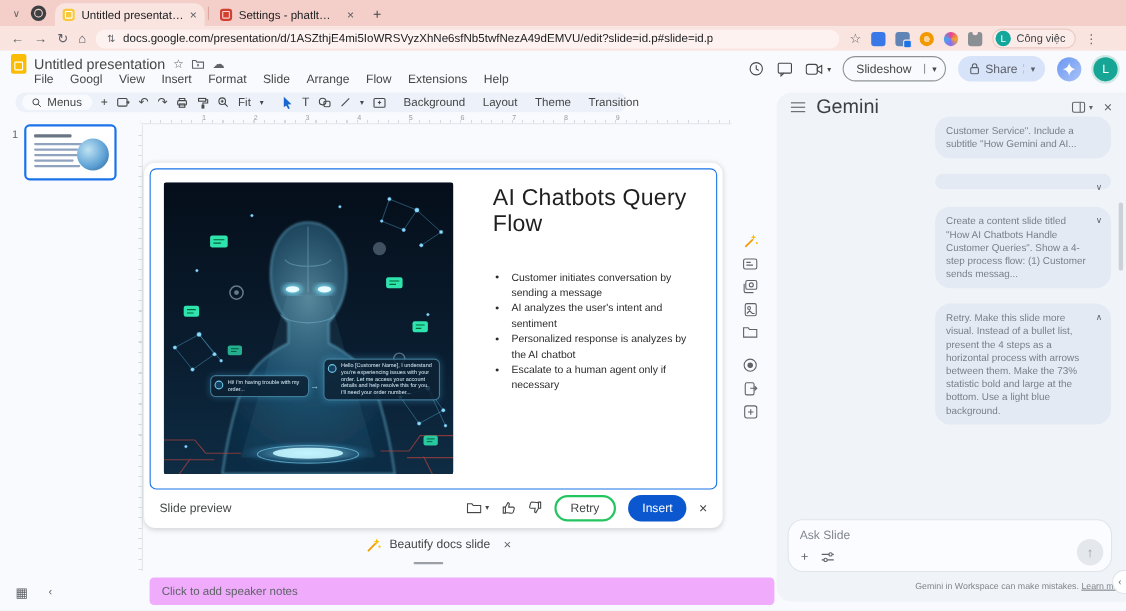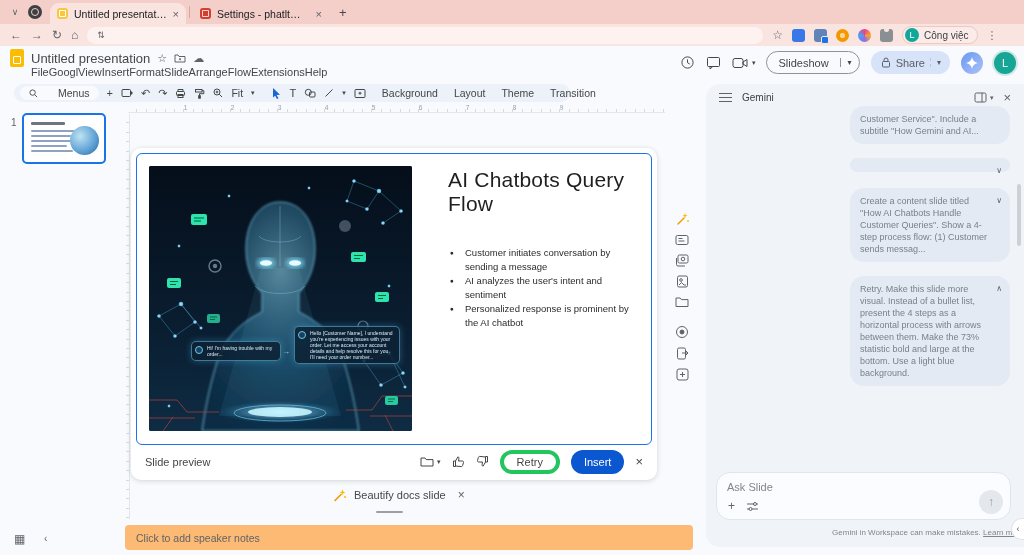--- a/index.html
+++ b/index.html
@@ -38,34 +38,34 @@
   .chip-av{width:14px;height:14px;border-radius:50%;background:#12a79a;color:#fff;font-size:9px;display:flex;align-items:center;justify-content:center}
   .chip-name{font-size:10px;color:#3c4043;white-space:nowrap}
   .dots{color:#5f6368;font-size:11px;letter-spacing:0}
 
   
   .hdr{position:absolute;left:10px;top:49px;display:flex;align-items:center;gap:7px}
   .slides-logo{width:14px;height:18px;background:#fbbc04;border-radius:2px;position:relative}
   .slides-logo::after{content:"";position:absolute;left:3px;top:7px;right:3px;height:6px;border:1.5px solid #fff;border-radius:1px}
   .doc-title{font-size:13px;color:#474747}
   .hdr-ic{color:#5f6368;font-size:11px}
-  .menubar{position:absolute;left:31px;top:66px;display:flex;gap:0;font-size:11px;color:#444746}
+  .menubar{position:absolute;left:31px;top:66px;display:flex;gap:15px;font-size:11px;color:#444746}
   .hdr-right{position:absolute;right:8px;top:51px;display:flex;align-items:center;gap:11px}
   .hico{color:#444746;display:flex;align-items:center}
   .btn-slideshow{height:23px;border:1px solid #8f9398;border-radius:12px;display:flex;align-items:center;overflow:hidden;color:#444746;font-size:11px}
   .btn-slideshow .lbl{padding:0 11px}
   .btn-slideshow .car{padding:0 7px;border-left:1px solid #8f9398;font-size:8px}
   .btn-share{height:23px;border-radius:12px;background:#d7e3f8;display:flex;align-items:center;gap:5px;padding:0 6px 0 10px;color:#5b6068;font-size:11px}
   .btn-share .car{font-size:8px;padding:0 3px 0 6px;border-left:1px dashed #b7c4dd}
   .gem-btn{width:22px;height:22px;border-radius:50%;background:linear-gradient(135deg,#6b97f2,#a9c3f7);display:flex;align-items:center;justify-content:center}
   .avatar{width:22px;height:22px;border-radius:50%;background:#17a596;color:#fff;font-size:11px;display:flex;align-items:center;justify-content:center;box-shadow:0 0 0 2px #cfe8e4}
 
   
   .toolbar{position:absolute;left:14px;top:84px;width:556px;height:18px;background:#edf2fa;border-radius:9px;display:flex;align-items:center;gap:8px;padding:0 6px;font-size:10.5px;color:#444746}
-  .tb-menus{display:flex;align-items:center;gap:20px;background:#f8fafd;border-radius:8px;height:14px;padding:0 9px}
+  .tb-menus{display:flex;align-items:center;gap:5px;background:#f8fafd;border-radius:8px;height:14px;padding:0 9px}
   .tb-ic{display:flex;align-items:center;color:#444746;font-size:11px;line-height:1}
   .tb-sep{width:1px;height:11px;background:#c6cdd8}
   .tb-txt{white-space:nowrap}
   .tb-car{font-size:7px;color:#444746}
 
   
   .film-num{position:absolute;left:11px;top:117px;font-size:10px;color:#5f6368}
   .thumb{position:absolute;left:22px;top:113px;width:84px;height:51px;background:#fff;border:2px solid #1a73e8;border-radius:5px;overflow:hidden}
   .thumb .tt{position:absolute;left:7px;top:7px;width:34px;height:3px;background:#6b7685;border-radius:1px}
   .thumb .tl{position:absolute;left:7px;height:1.5px;background:#8fa3c0;border-radius:1px}
@@ -79,21 +79,21 @@
   .slide-frame{position:relative;width:516px;height:292px;border:1.6px solid #1a73e8;border-radius:6px;background:#fff;display:flex;overflow:hidden}
   .simg{position:relative;width:263px;height:265px;margin:12px;border-radius:2px;overflow:hidden;flex:0 0 auto;background:#071525}
   .scontent{flex:1;padding:14px 14px 0 24px}
   .stitle{font-size:21px;line-height:1.15;color:#1f1f1f;letter-spacing:.2px}
   .sbullets{margin-top:30px;list-style:none}
   .sbullets li{position:relative;padding-left:17px;font-size:9.5px;line-height:14px;color:#2b2b2b}
   .sbullets li::before{content:"●";position:absolute;left:2px;top:0;font-size:6.5px;color:#2b2b2b}
   .pfoot{height:33px;display:flex;align-items:center;gap:11px;padding:0 9px}
   .pfoot .plabel{flex:1;font-size:11px;color:#444746}
   .pf-ic{display:flex;align-items:center;color:#444746}
-  .btn-retry{height:24px;padding:0 13px;border:4px solid #22c55e;border-radius:13px;display:flex;align-items:center;font-size:11px;color:#444746;background:#fff}
+  .btn-retry{height:24px;padding:0 13px;border:2px solid #22c55e;border-radius:13px;display:flex;align-items:center;font-size:11px;color:#444746;background:#fff}
   .btn-insert{height:24px;padding:0 13px;border-radius:13px;display:flex;align-items:center;font-size:11px;color:#fff;background:#0b57d0}
   .pf-x{font-size:13px;color:#444746}
 
   
   .cb{position:absolute;background:rgba(13,34,52,.88);border:1px solid rgba(110,195,235,.55);border-radius:5px;color:#d9ecf8;font-size:5px;line-height:6px;padding:3px 4px 3px 15px;box-shadow:0 0 7px rgba(80,180,230,.35)}
   .cb .av{position:absolute;left:3px;top:4px;width:8px;height:8px;border-radius:50%;background:#15405f;border:1px solid #6fc8ea}
   .cb-user{left:42px;top:175px;width:90px}
   .cb-bot{left:145px;top:160px;width:106px}
   .cb-arrow{position:absolute;left:133px;top:181px;color:#9fd4ee;font-size:8px}
 
@@ -104,41 +104,41 @@
 
   
   .sidestrip{position:absolute;left:669px;top:211px;width:26px;display:flex;flex-direction:column;align-items:center;gap:8px;color:#5f6368}
   .sidestrip .gap{margin-top:9px}
 
   
   .gpanel{position:absolute;left:706px;top:84px;width:318px;height:463px;background:#f0f4f9;border-radius:14px 0 0 14px;overflow:hidden}
   .ghead{height:27px;display:flex;align-items:center;gap:10px;padding:0 13px}
   .burger{width:13px;height:9px;border-top:1.5px solid #5f6368;border-bottom:1.5px solid #5f6368;position:relative}
   .burger::after{content:"";position:absolute;left:0;right:0;top:2.5px;height:1.5px;background:#5f6368}
-  .gtitle{font-size:10px;color:#3c4043;flex:1}
+  .gtitle{font-size:18px;color:#3c4043;flex:1}
   .ghead-ic{color:#5f6368;display:flex;align-items:center;gap:3px}
   .gmsgs{position:absolute;left:0;right:0;top:27px;height:355px;padding:0 14px;display:flex;flex-direction:column}
   .gb{margin-left:auto;width:160px;background:#e3eaf4;border-radius:14px;padding:7px 20px 7px 10px;font-size:9px;line-height:12px;color:#7a8089;position:relative}
   .gb .chev{position:absolute;right:8px;top:7px;font-size:8px;color:#5f6368}
   .gstatus{margin-top:16px;margin-left:4px}
   .gstatus .txt{margin-top:7px;font-size:10px;color:#5f6368}
   .gscroll{position:absolute;right:3px;top:100px;width:4px;height:62px;background:#ccd1d8;border-radius:2px}
   .ginput{position:absolute;left:10px;right:13px;top:388px;height:48px;background:#fbfcff;border:1px solid #e0e5ec;border-radius:14px;padding:8px 10px}
   .gph{font-size:11px;color:#80868b}
   .gtools{position:absolute;left:11px;bottom:6px;display:flex;align-items:center;gap:11px;color:#5f6368;font-size:12px}
   .gsend{position:absolute;right:7px;bottom:5px;width:24px;height:24px;border-radius:50%;background:#e4e7ec;color:#9aa0a6;display:flex;align-items:center;justify-content:center;font-size:12px}
   .gfoot{position:absolute;left:0;right:0;top:444px;text-align:right;font-size:8px;color:#80868b}
   .gfoot .lm{text-decoration:underline}
   .collapse-tab{position:absolute;right:0;top:434px;width:13px;height:22px;background:#fff;border:1px solid #e0e3e7;border-right:none;border-radius:11px 0 0 11px;display:flex;align-items:center;justify-content:center;color:#5f6368;font-size:9px}
 
   
   .bottombar{position:absolute;left:0;top:520px;width:1024px;height:35px;background:#f8fafd}
   .bgrid{position:absolute;left:14px;top:532px;color:#5f6368;font-size:12px}
   .bchev{position:absolute;left:44px;top:533px;color:#5f6368;font-size:10px}
-  .notes{position:absolute;left:125px;top:525px;width:568px;height:25px;background:#fdba74;border-radius:4px;display:flex;align-items:center;padding:0 11px;font-size:10.5px;color:#5f6368}
+  .notes{position:absolute;left:136px;top:525px;width:568px;height:25px;background:#f0abfc;border-radius:4px;display:flex;align-items:center;padding:0 11px;font-size:10.5px;color:#5f6368}
 
   svg{display:block}
 </style>
 </head>
 <body>
 
 <div class="screen">
 
   <div class="tabstrip">
     <div class="ts-chev">∨</div>
@@ -157,20 +157,21 @@
     <div class="newtab">+</div>
   </div>
 
   <div class="urlrow">
     <span class="nav-ic">←</span>
     <span class="nav-ic">→</span>
     <span class="nav-ic">↻</span>
     <span class="nav-ic">⌂</span>
     <div class="urlpill">
       <span class="site-ic">⇅</span>
+      <span class="url-text">docs.google.com/presentation/d/1ASZthjE4mi5IoWRSVyzXhNe6sfNb5twfNezA49dEMVU/edit?slide=id.p#slide=id.p</span>
     </div>
     <span class="nav-ic">☆</span>
     <span class="ext ext-tr"></span>
     <span class="ext ext-cam"></span>
     <span class="ext ext-or"></span>
     <span class="ext ext-col"></span>
     <span class="ext ext-puz"></span>
     <div class="chip">
       <span class="chip-av">L</span>
       <span class="chip-name">Công việc</span>
@@ -457,21 +458,22 @@
         <div class="cb cb-bot">
           <span class="av"></span>
           <span>Hello [Customer Name], I understand you're experiencing issues with your order. Let me access your account details and help resolve this for you. I'll need your order number...</span>
         </div>
       </div>
       <div class="scontent">
         <div class="stitle">AI Chatbots Query Flow</div>
         <ul class="sbullets">
           <li>Customer initiates conversation by sending a message</li>
           <li>AI analyzes the user's intent and sentiment</li>
-          <li>Personalized response is prominent by the AI chatbot</li>
+          <li>Personalized response is analyzes by the AI chatbot</li>
+          <li>Escalate to a human agent only if necessary</li>
         </ul>
       </div>
     </div>
     <div class="pfoot">
       <span class="plabel">Slide preview</span>
       <span class="pf-ic">
         <svg width="14" height="11" viewBox="0 0 14 11" fill="none" stroke="#444746">
             <path d="M1 2h4l1.2 1.6H13V10H1z"></path>
           </svg>
         <span style="font-size:7px;margin-left:3px">▾</span>

